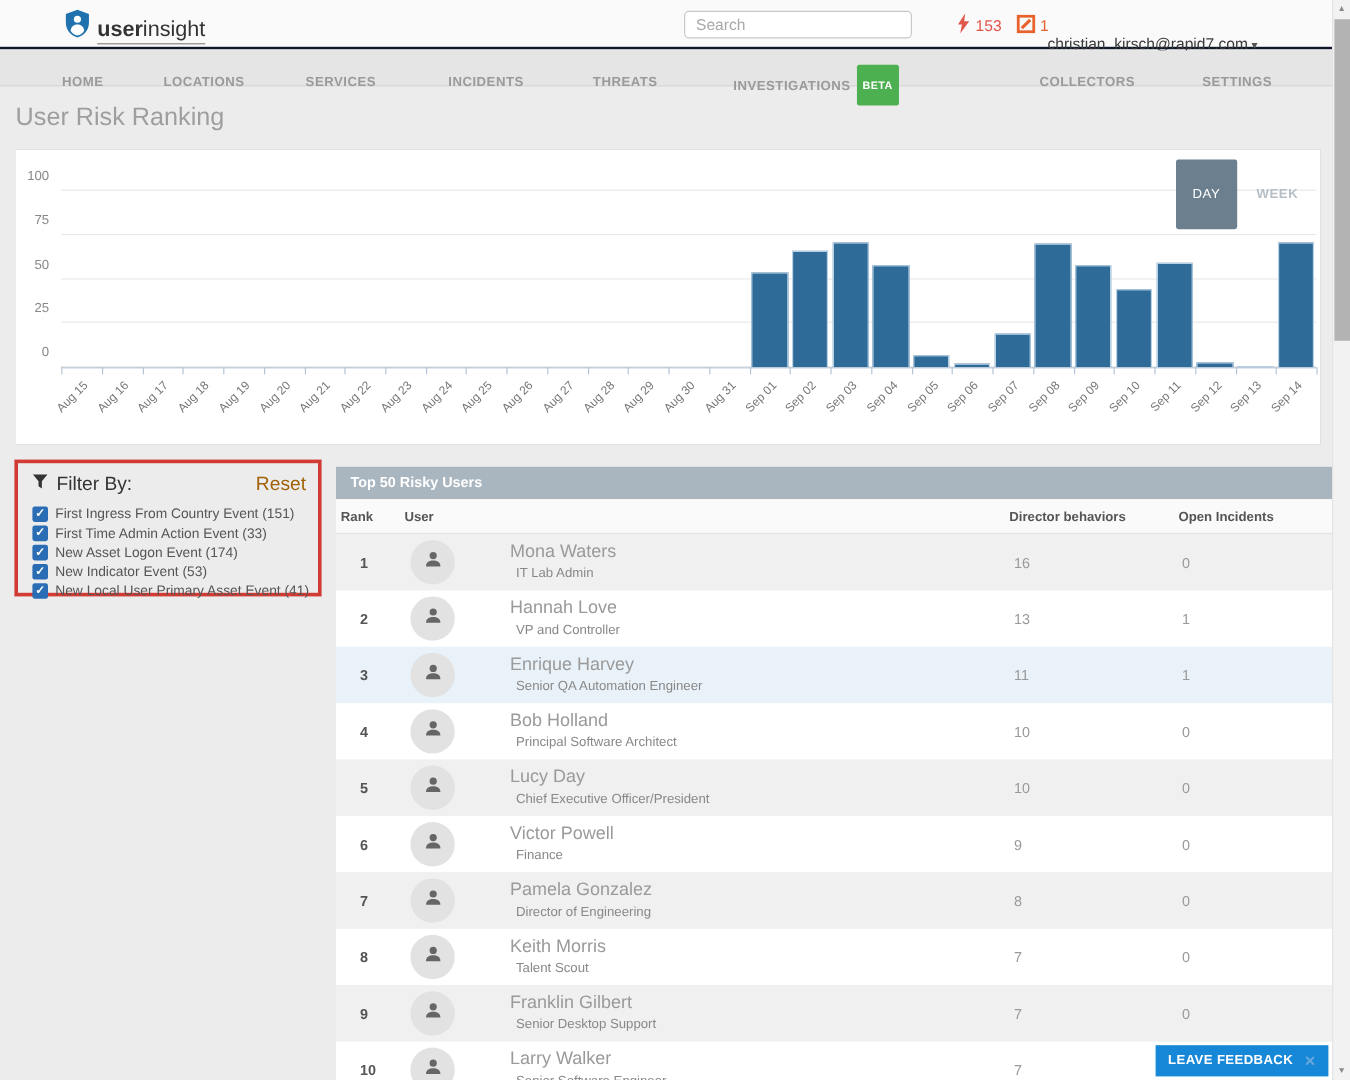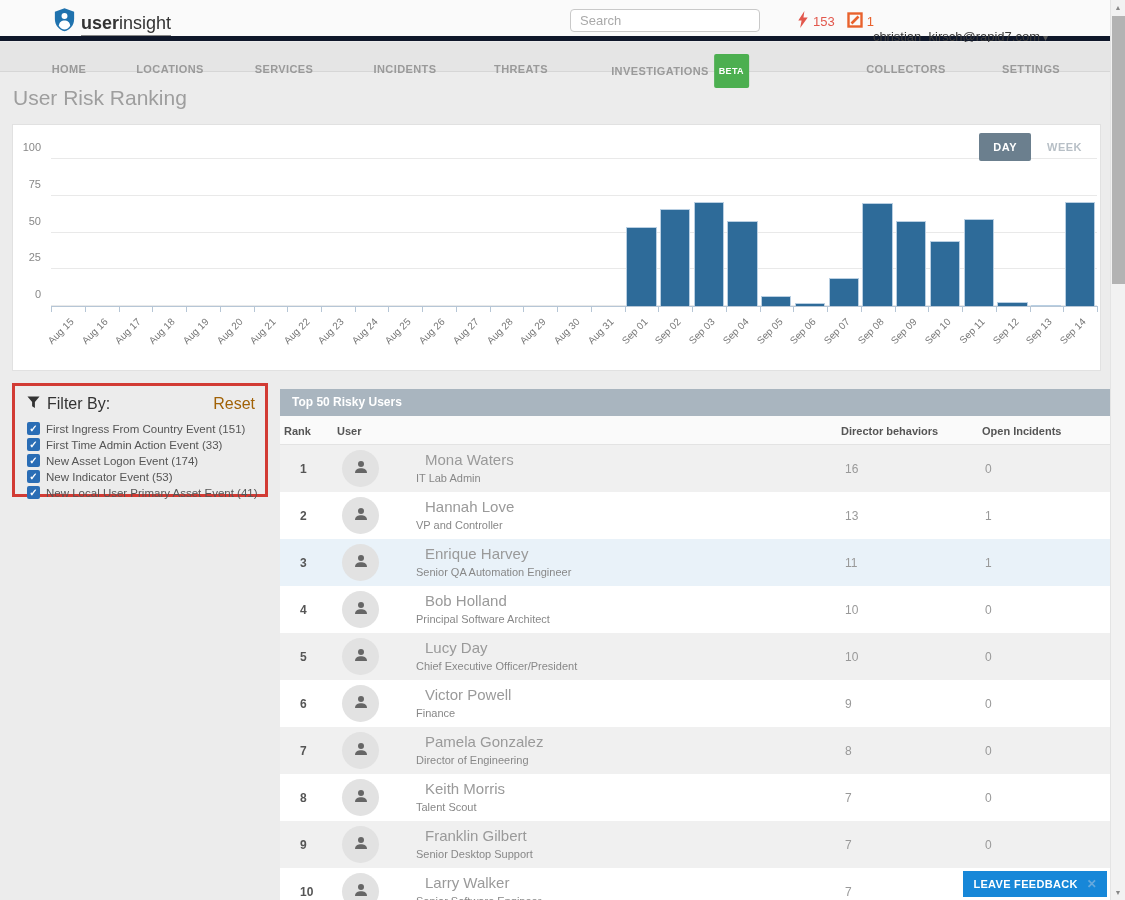--- a/index.html
+++ b/index.html
@@ -1,20 +1,20 @@
 <!DOCTYPE html>
 <html><head>
 <meta charset="utf-8">
 <style>
   * { margin:0; padding:0; box-sizing:border-box; }
   html,body { width:1125px; height:900px; overflow:hidden; }
   body { position:relative; background:#ececec; font-family:"Liberation Sans",sans-serif; }
 
   
-  .topbar { position:absolute; left:0; top:0; width:1110px; height:41px; background:#fafafa; border-bottom:5px solid #0f172a; }
+  .topbar { position:absolute; left:0; top:0; width:1110px; height:41px; background:#fafafa; border-bottom:2px solid #0f172a; }
   .logo { position:absolute; left:54px; top:7px; display:flex; align-items:flex-end; gap:6px; cursor:pointer; }
   .brand { font-size:18px; color:#333; border-bottom:1px solid #888; padding-bottom:1px; line-height:1.25; }
   .brand .b { font-weight:bold; }
   .search-input { position:absolute; left:570px; top:9px; width:190px; height:23px; border:1px solid #c9c9c9; border-radius:4px; padding:0 9px; font-size:13px; color:#333; background:#fff; outline:none; font-family:"Liberation Sans",sans-serif; }
   .search-input::placeholder { color:#a9a9a9; }
   .alerts { position:absolute; left:797px; top:11px; display:flex; align-items:center; gap:12px; }
   .alert { display:flex; align-items:center; gap:4px; font-size:13px; cursor:pointer; }
   .cnt-red { color:#e2574c; }
   .cnt-orange { color:#e8622d; }
   .user-menu { position:absolute; right:62px; top:13px; font-size:13px; color:#3a3a3a; cursor:pointer; white-space:nowrap;margin-top:16px; }
@@ -24,21 +24,21 @@
   .nav { position:absolute; left:0; top:42px; width:1110px; height:30px; background:#e5e5e5; border-bottom:1px solid #d6d6d6; }
   .nav-item { position:absolute; top:12px; height:30px; line-height:30px; transform:translateX(-50%); font-size:11px; font-weight:bold; color:#9a9a9a; letter-spacing:.4px; white-space:nowrap; cursor:pointer; }
   .beta-badge { display:inline-block; background:#4caf50; color:#fff; font-size:9px; font-weight:bold; padding:2px 5px; border-radius:2px; margin-left:5px; vertical-align:1px; letter-spacing:.3px; }
 
   
   .page-title { position:absolute; left:13px; top:86px; font-size:21px; color:#9e9e9e; font-weight:400; }
 
   
   .chart-card { position:absolute; left:12px; top:124px; width:1089px; height:247px; background:#fff; border:1px solid #e1e1e1; }
   .toggle { position:absolute; top:8px; right:18px; display:flex; align-items:center; gap:16px; z-index:3; }
-  .toggle-day { background:#6b7f8e; color:#fff; font-size:11px; font-weight:bold; padding:8px 14px; border-radius:2px; letter-spacing:.5px; cursor:pointer; }
+  .toggle-day { background:#6b7f8e; color:#fff; font-size:11px; font-weight:normal; padding:23px 14px; border-radius:2px; letter-spacing:.5px; cursor:pointer; }
   .toggle-week { color:#b7bfc6; font-size:11px; font-weight:bold; letter-spacing:.5px; cursor:pointer; }
   .plot { position:absolute; left:38px; top:34px; width:1046px; height:147px; }
   .gridline { position:absolute; left:0; width:100%; height:1px; background:#e9e9e9; }
   .ylabel { position:absolute; right:calc(100% + 10px); font-size:11px; color:#888; transform:translateY(-6px); }
   .bars { position:absolute; left:38px; top:34px; width:1046px; height:147px; display:flex; align-items:flex-end; }
   .slot { flex:1; height:100%; display:flex; align-items:flex-end; justify-content:center; }
   .bar { width:90%; background:#2e6b99; border:1px solid #b9cfe2; border-bottom:none; }
   .axis { position:absolute; left:38px; top:181px; width:1046px; height:1px; background:#b6c6d6; }
   .tick { position:absolute; top:181px; width:1px; height:6px; background:#b6c6d6; }
   .xlabel { position:absolute; top:191px; width:60px; text-align:right; font-size:10px; color:#777; transform:rotate(-45deg); transform-origin:100% 0; white-space:nowrap; }
@@ -58,21 +58,21 @@
   .table-title { height:27px; background:#a9b5bf; color:#fff; font-size:12px; font-weight:bold; line-height:27px; padding-left:12px; }
   .col-headers { height:29px; background:#fafafa; border-bottom:1px solid #e3e3e3; position:relative; font-size:11px; font-weight:bold; color:#555; }
   .col-headers span { position:absolute; top:9px; }
   .col-rank { left:4px; } .col-user { left:57px; } .col-behaviors { left:561px; } .col-incidents { left:702px; }
   .trow { height:47px; position:relative; background:#fff; cursor:pointer; }
   .trow.odd { background:#f0f0f0; }
   .trow.hl { background:#e9f2f9; }
   .rank { position:absolute; left:20px; top:17px; font-size:12px; font-weight:bold; color:#555; }
   .avatar { position:absolute; left:62px; top:5px; width:37px; height:37px; border-radius:50%; background:#e2e2e2; display:flex; align-items:center; justify-content:center; }
   .uname { position:absolute; left:145px; top:6px; font-size:15px; color:#9a9a9a; }
-  .utitle { position:absolute; left:136px; top:27px; font-size:11px; color:#888; }
+  .utitle { position:absolute; left:150px; top:27px; font-size:11px; color:#888; }
   .behaviors { position:absolute; left:565px; top:17px; font-size:12px; color:#999; }
   .incidents { position:absolute; left:705px; top:17px; font-size:12px; color:#999; }
 
   
   .feedback-btn { position:absolute; right:18px; bottom:3px; background:#1787d8; color:#fff; font-size:11px; font-weight:bold; padding:6px 10px; letter-spacing:.3px; display:flex; gap:9px; align-items:center; cursor:pointer; z-index:5; }
   .feedback-x { color:#66a9dd; font-weight:bold; font-size:12px; cursor:pointer; }
   .scrollbar { position:absolute; right:0; top:0; width:15px; height:900px; background:#f2f2f2; border-left:1px solid #e4e4e4; }
   .sb-arrow { position:absolute; left:0; width:14px; text-align:center; font-size:7px; color:#888; cursor:pointer; }
   .sb-up { top:4px; } .sb-down { bottom:4px; }
   .sb-thumb { position:absolute; top:16px; left:1px; width:13px; height:268px; background:#b3b3b3; cursor:pointer; }

